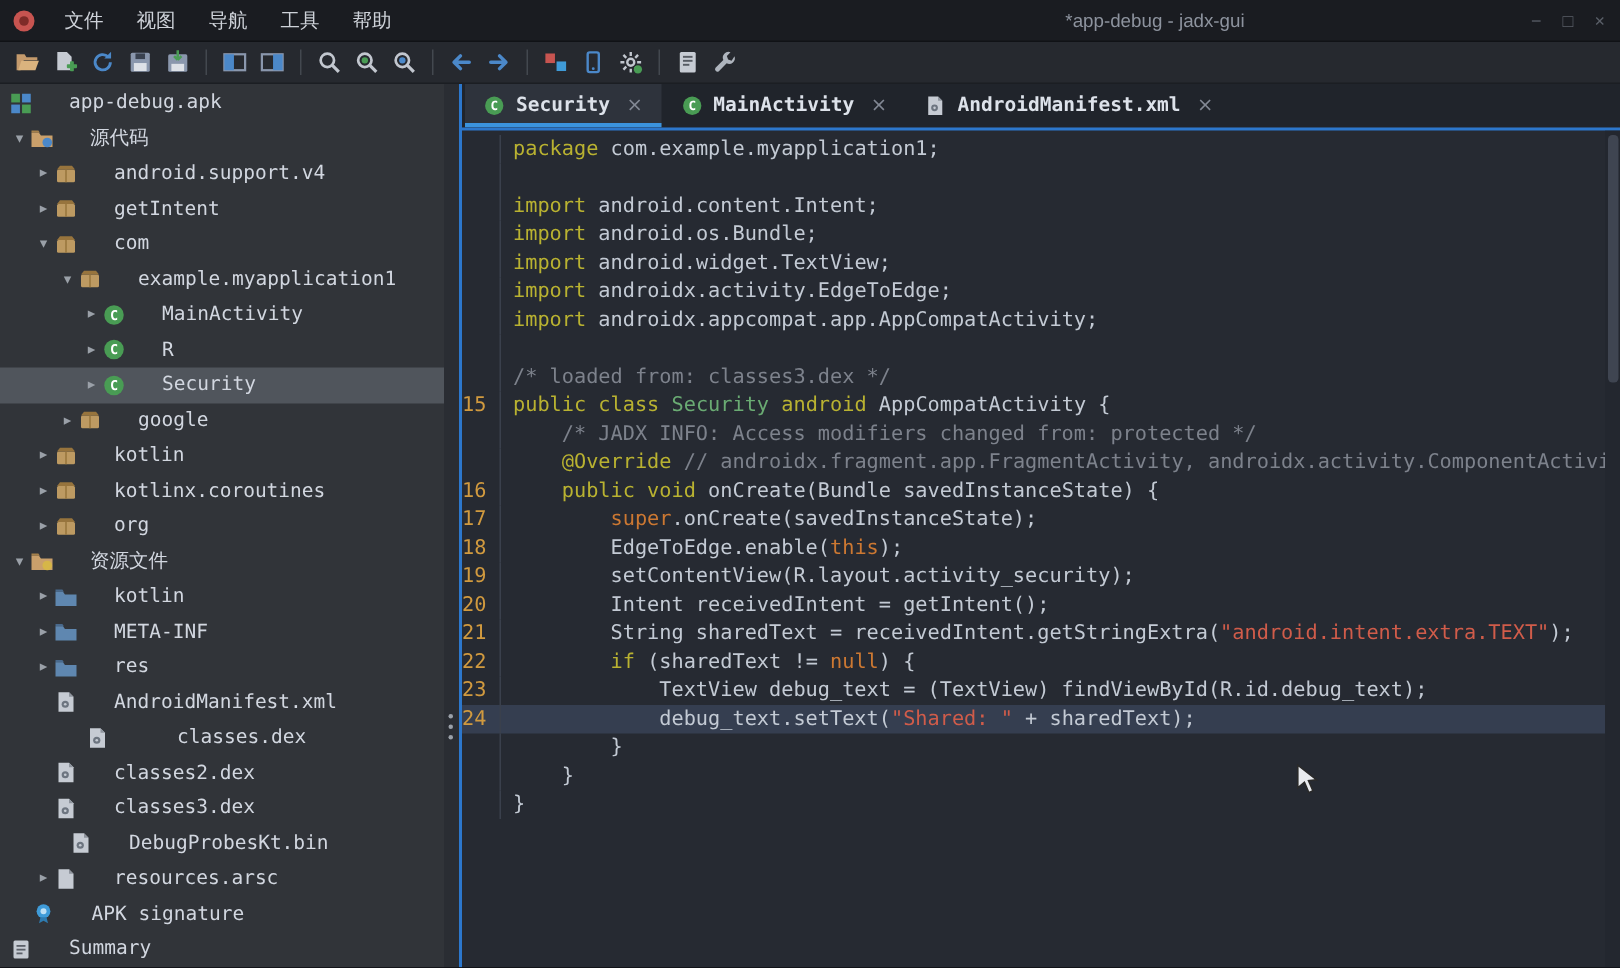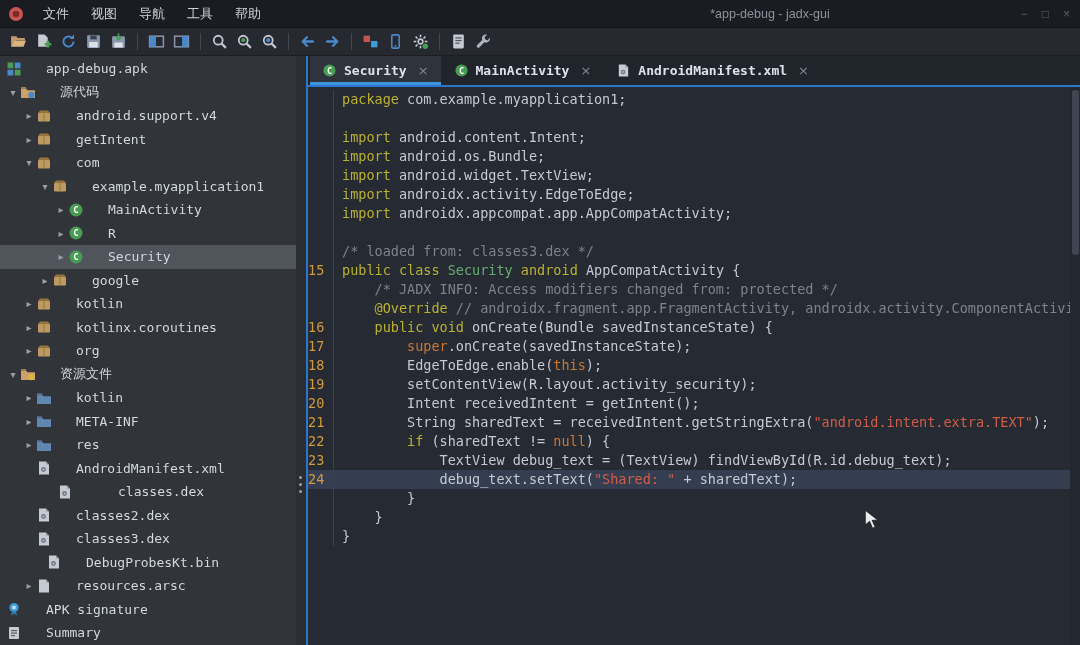--- a/index.html
+++ b/index.html
@@ -464,21 +464,21 @@
         <div class="tree-row" style="padding-left: 22px;">
           <span class="chev">▸</span>
           <span class="ticon">
             <svg viewBox="0 0 16 16">
               <path d="M3 1.5h7l3 3v10H3z" fill="#c6cbd3"></path>
               <path d="M10 1.5v3h3z" fill="#8e949d"></path>
             </svg>
           </span>
           <span class="tlabel">resources.arsc</span>
         </div>
-        <div class="tree-row" style="padding-left: 6px;">
+        <div class="tree-row" style="padding-left: 21px;">
           <span class="ticon">
             <svg viewBox="0 0 16 16">
               <circle cx="8" cy="6.5" r="4.6" fill="#3f9bd8"></circle>
               <circle cx="8" cy="6.5" r="2" fill="#bfe0f4"></circle>
               <path d="M6 10.5L5 14.5l3-1.7 3 1.7-1-4z" fill="#2e7bb0"></path>
             </svg>
           </span>
           <span class="tlabel">APK signature</span>
         </div>
         <div class="tree-row" style="padding-left: 6px;">

